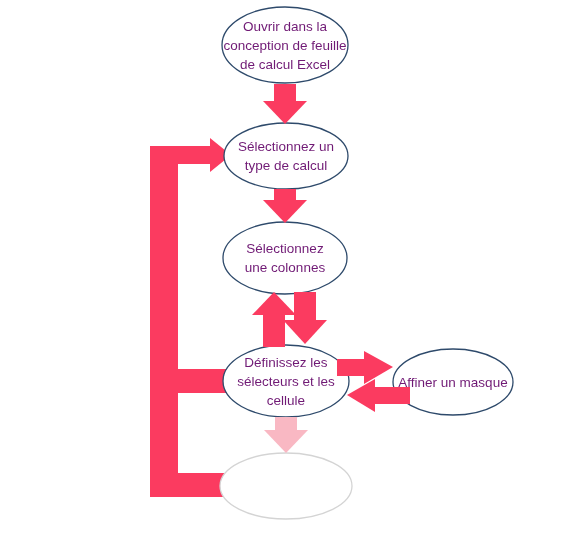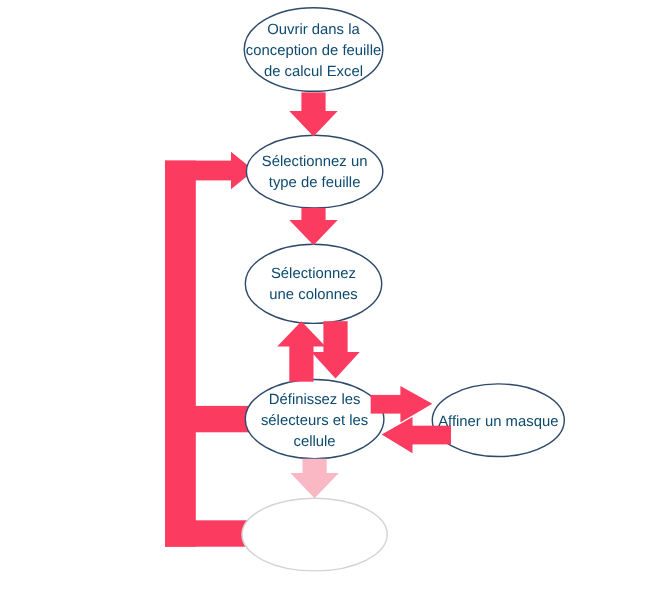--- a/index.html
+++ b/index.html
@@ -25,21 +25,21 @@
     top: 0;
     width: 588px;
     height: 544px;
   }
   .node-label {
     position: absolute;
     display: flex;
     align-items: center;
     justify-content: center;
     text-align: center;
-    color: #0c4a6e;
+    color: #701a75;
     font-size: 13.5px;
     line-height: 19px;
     pointer-events: none;
     white-space: pre-line;
   }
 </style>
 </head>
 <body>
 
 <div id="canvas">
@@ -106,21 +106,21 @@
       <polygon points="264,430 308,430 286,453" fill="#F9B8C3"></polygon>
     </g>
 
   </svg>
 
   <div class="node-label" style="left:210px; top:7px; width:150px; height:76px;">Ouvrir dans la
 conception de feuille
 de calcul Excel</div>
 
   <div class="node-label" style="left:212px; top:123px; width:148px; height:66px;">Sélectionnez un
-type de feuille</div>
+type de calcul</div>
 
   <div class="node-label" style="left:211px; top:222px; width:148px; height:72px;">Sélectionnez
 une colonnes</div>
 
   <div class="node-label" style="left:212px; top:345px; width:148px; height:72px;">Définissez les
 sélecteurs et les
 cellule</div>
 
   <div class="node-label" style="left:388px; top:349px; width:130px; height:66px;">Affiner un masque</div>
 

